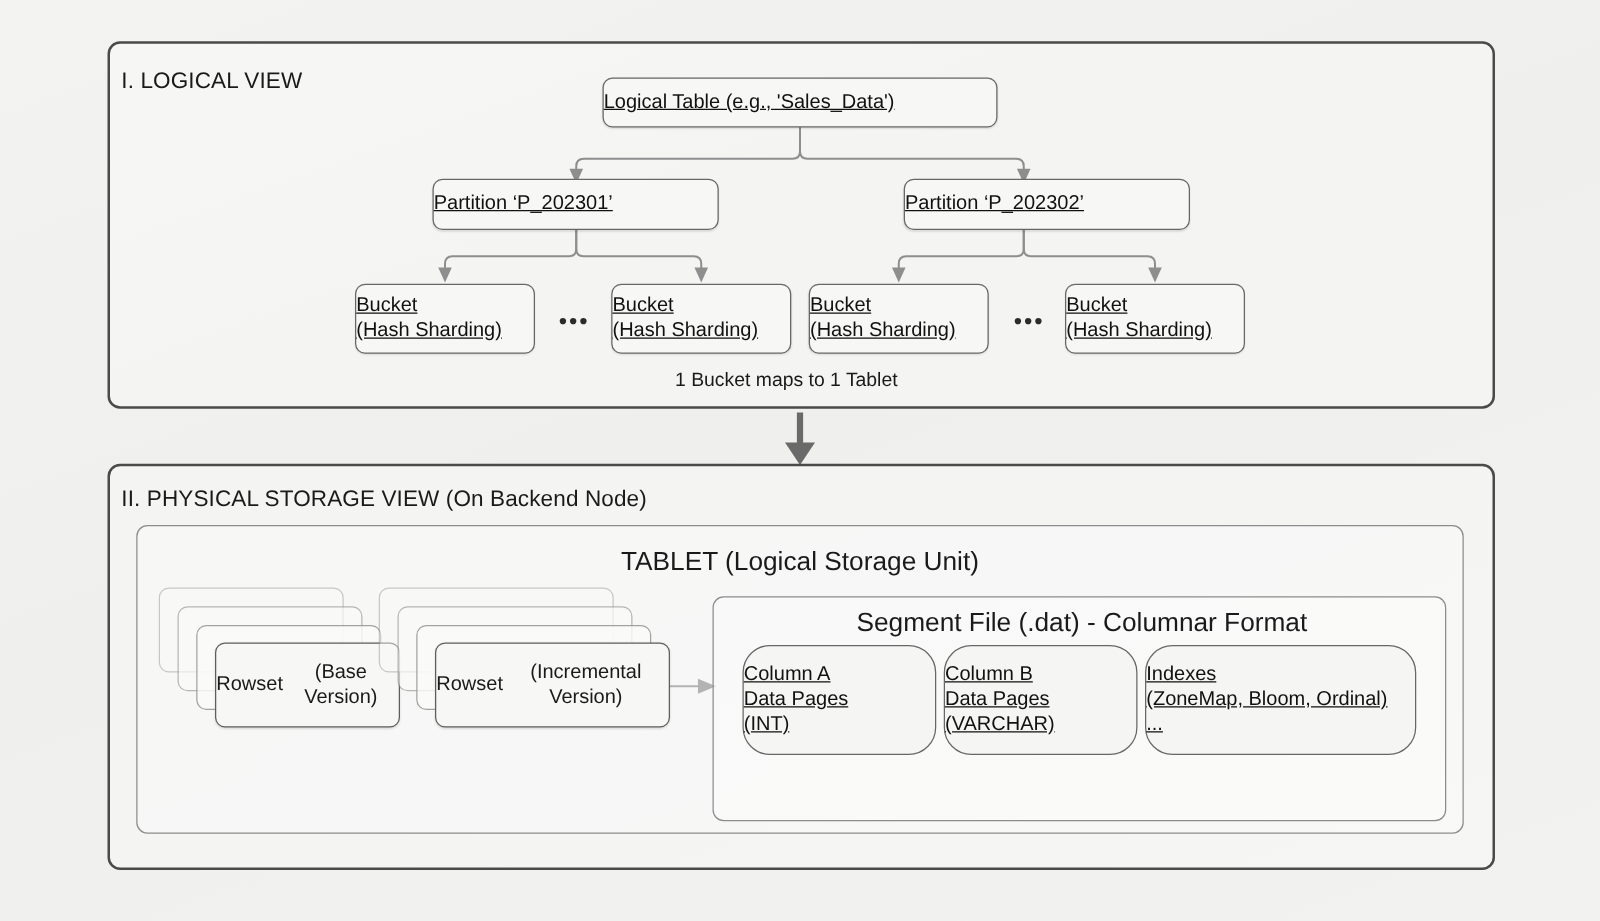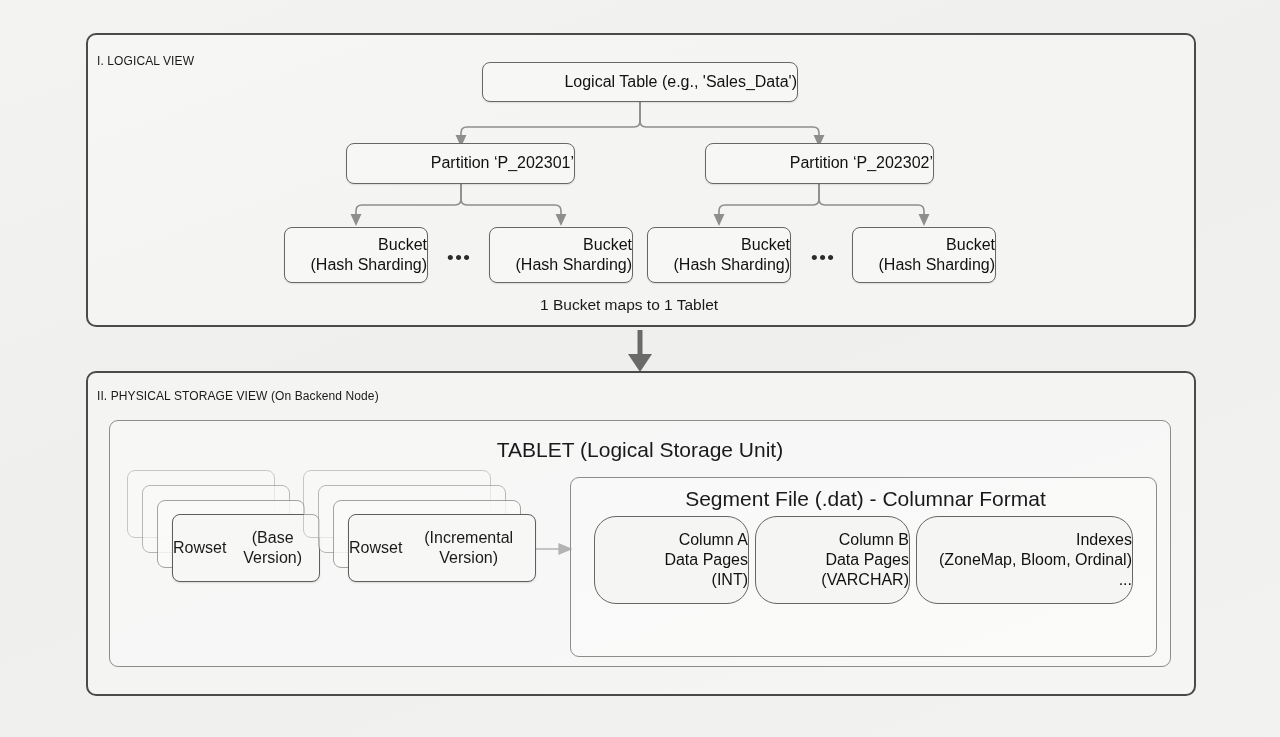--- a/index.html
+++ b/index.html
@@ -23,21 +23,21 @@
   
   .panel {
     position: absolute;
     border: 2px solid #4a4a4a;
     border-radius: 10px;
     background: rgba(255,255,255,0.30);
     box-sizing: border-box;
   }
   .panel-title {
     position: absolute;
-    font-size: 12px;
+    font-size: 18px;
     letter-spacing: 0.1px;
     color: #1a1a1a;
     white-space: nowrap;
   }
 
   .subpanel {
     position: absolute;
     border: 1.6px solid #8c8c8c;
     border-radius: 9px;
     background: rgba(255,255,255,0.33);
@@ -53,27 +53,28 @@
 
   
   .node {
     position: absolute;
     box-sizing: border-box;
     border: 1.3px solid #676767;
     border-radius: 8px;
     background: #f7f7f5;
     display: flex;
     flex-direction: column;
-    align-items: flex-end;
+    align-items: flex-start;
     justify-content: center;
     font-size: 16px;
     line-height: 1.26;
     color: #111;
     text-align: center;
     box-shadow: 0 1px 1.5px rgba(0,0,0,0.10);
+    text-decoration: underline;
   }
   .node .ln { display: block; white-space: nowrap; }
 
   .node.flat { box-shadow: none; background: #f5f5f3; border-radius: 22px; }
 
   
   .stack { position: absolute; }
   .stack .card {
     position: absolute;
     box-sizing: border-box;
@@ -163,21 +164,21 @@
   <div class="panel" style="left:86px; top:33px; width:1110px; height:294px;"></div>
   <div class="panel-title" style="left:97px; top:54px;">I. LOGICAL VIEW</div>
 
   <div class="node" style="left:482px; top:62px; width:316px; height:40px;">
     <span class="ln">Logical Table (e.g., 'Sales_Data')</span>
   </div>
 
   <div class="node" style="left:346px; top:143px; width:229px; height:41px;">
     <span class="ln">Partition ‘P_202301’</span>
   </div>
-  <div class="node" style="left:705px; top:143px; width:229px; height:41px;">
+  <div class="node" style="left:723px; top:143px; width:229px; height:41px;">
     <span class="ln">Partition ‘P_202302’</span>
   </div>
 
   <div class="node" style="left:284px; top:227px; width:144px; height:56px;">
     <span class="ln">Bucket</span>
     <span class="ln">(Hash Sharding)</span>
   </div>
   <div class="dots" style="left:447px; top:248px;">•••</div>
   <div class="node" style="left:489px; top:227px; width:144px; height:56px;">
     <span class="ln">Bucket</span>

